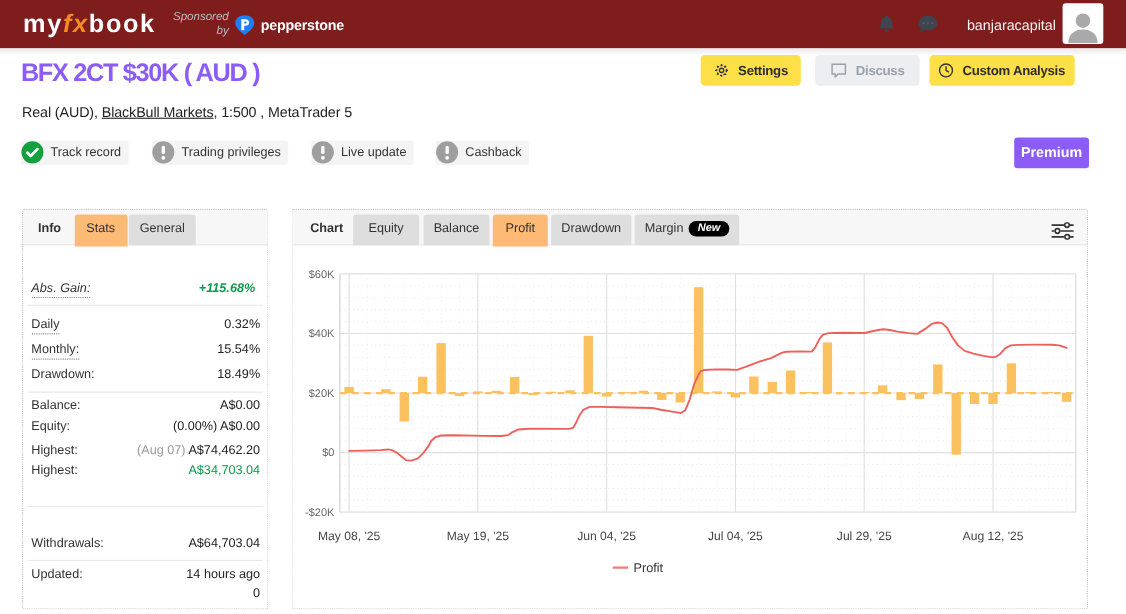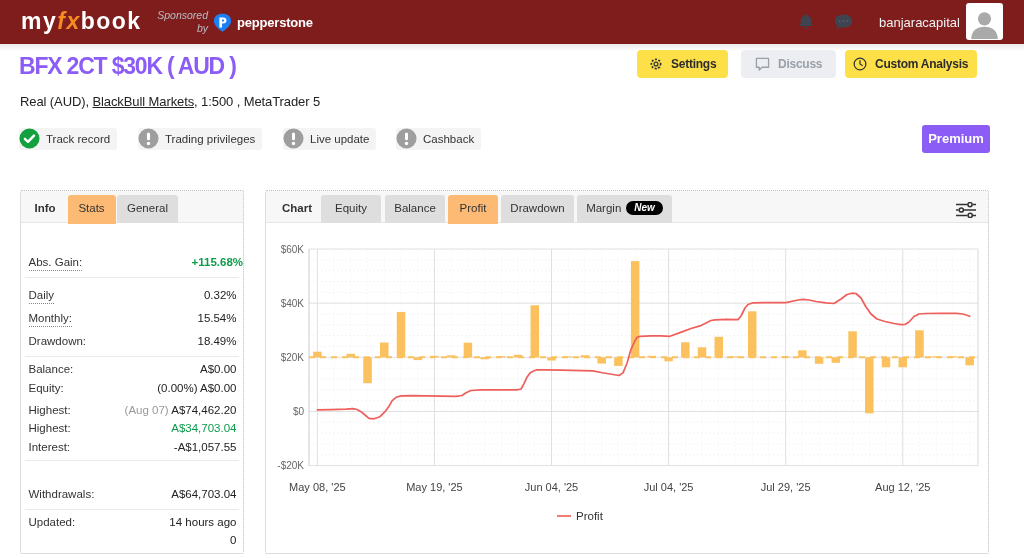--- a/index.html
+++ b/index.html
@@ -119,21 +119,21 @@
     </svg>
     <span>Cashback</span>
   </div>
 <div class="premium">Premium</div>
 
 <div class="card" style="left:20px; top:190px; width:224px; height:363.5px;">
   <div class="tabbar"></div>
   <div class="tab plain" style="left:2px; width:44px;">Info</div>
   <div class="tab active" style="left:46.5px; width:48px;">Stats</div>
   <div class="tab gray" style="left:96px; width:61px;">General</div>
-<div style="position:absolute;left:7.5px;right:0;top:64.0px;height:15px;font-size:11.5px;line-height:14px;">
+<div style="position:absolute;left:7.5px;right:11px;top:64.0px;height:15px;font-size:11.5px;line-height:14px;font-style:italic;">
       <span style="float:left;color:#333;border-bottom:1px dotted #888;padding-bottom:1px;">Abs. Gain:</span>
       <span style="float:right;color:#0c9b4b;font-weight:bold;">+115.68%</span>
     </div>
 <div style="position:absolute;left:4px;right:4px;top:86.0px;border-top:1px solid #e9e9e9;"></div>
 <div style="position:absolute;left:7.5px;right:6.5px;top:97.0px;height:15px;font-size:11.5px;line-height:14px;">
       <span style="float:left;color:#333;border-bottom:1px dotted #888;padding-bottom:1px;">Daily</span>
       <span style="float:right;color:#222;">0.32%</span>
     </div>
 <div style="position:absolute;left:7.5px;right:6.5px;top:120.0px;height:15px;font-size:11.5px;line-height:14px;">
       <span style="float:left;color:#333;border-bottom:1px dotted #888;padding-bottom:1px;">Monthly:</span>
@@ -152,24 +152,20 @@
       <span style="float:left;color:#333;">Equity:</span>
       <span style="float:right;color:#222;">(0.00%) A$0.00</span>
     </div>
 <div style="position:absolute;left:7.5px;right:6.5px;top:211.5px;height:15px;font-size:11.5px;line-height:14px;">
       <span style="float:left;color:#333;">Highest:</span>
       <span style="float:right;color:#222;"><span style="color:#999">(Aug 07) </span>A$74,462.20</span>
     </div>
 <div style="position:absolute;left:7.5px;right:6.5px;top:230.0px;height:15px;font-size:11.5px;line-height:14px;">
       <span style="float:left;color:#333;">Highest:</span>
       <span style="float:right;color:#0c9b4b;">A$34,703.04</span>
-    </div>
-<div style="position:absolute;left:7.5px;right:6.5px;top:248.5px;height:15px;font-size:11.5px;line-height:14px;">
-      <span style="float:left;color:#333;">Interest:</span>
-      <span style="float:right;color:#222;">-A$1,057.55</span>
     </div>
 <div style="position:absolute;left:4px;right:4px;top:268.5px;border-top:1px solid #e9e9e9;"></div>
 <div style="position:absolute;left:7.5px;right:6.5px;top:296.0px;height:15px;font-size:11.5px;line-height:14px;">
       <span style="float:left;color:#333;">Withdrawals:</span>
       <span style="float:right;color:#222;">A$64,703.04</span>
     </div>
 <div style="position:absolute;left:4px;right:4px;top:318.0px;border-top:1px solid #e9e9e9;"></div>
 <div style="position:absolute;left:7.5px;right:6.5px;top:323.5px;height:15px;font-size:11.5px;line-height:14px;">
       <span style="float:left;color:#333;">Updated:</span>
       <span style="float:right;color:#222;">14 hours ago</span>

